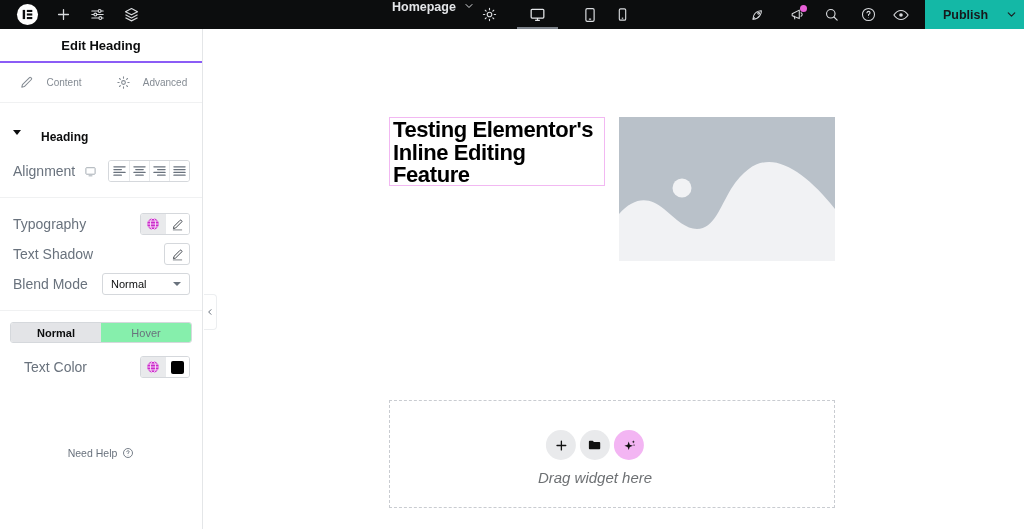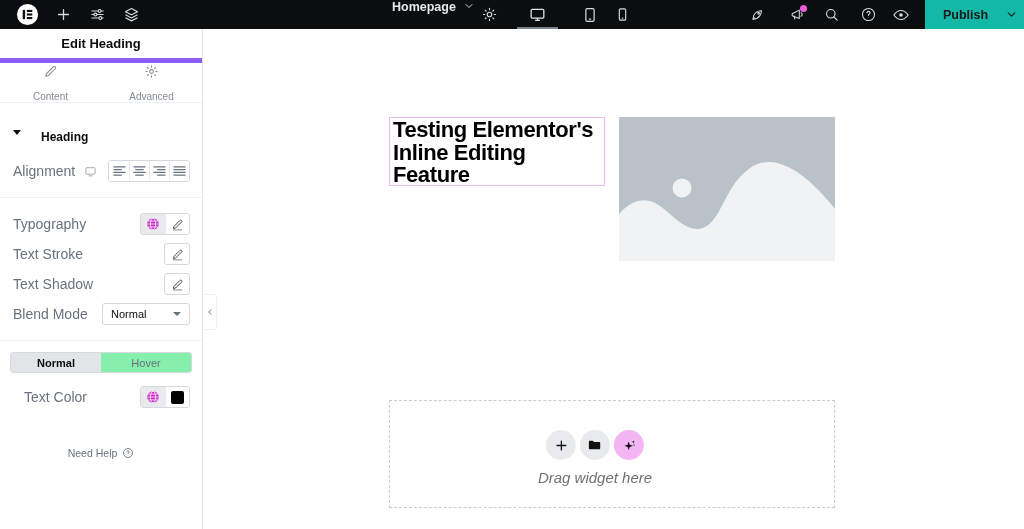--- a/index.html
+++ b/index.html
@@ -30,24 +30,24 @@
   .tb-eye { left:888px; width:26px; }
   .publish-btn { position:absolute; left:925px; top:0; width:99px; height:29px; background:#14b8a6;
                  display:flex; align-items:center; cursor:pointer; }
   .publish-btn .lbl { flex:1; text-align:center; font-size:12.5px; font-weight:700; color:#17191c; padding-left:8px; }
   .publish-btn .car { width:26px; display:flex; align-items:center; justify-content:center; }
 
   
   .panel { position:absolute; left:0; top:29px; width:203px; height:500px; background:#fff;
            border-right:1px solid #e4e6e8; z-index:20; }
   .panel-header { height:34px; display:flex; align-items:center; justify-content:center;
-                  border-bottom:5px solid #8b5cf6; }
+                  border-bottom:2px solid #8b5cf6; }
   .panel-header span { font-size:13px; font-weight:700; color:#0c0d0e; }
   .panel-tabs { display:flex; height:40px; border-bottom:1px solid #f0f1f2; }
-  .ptab { flex:1; display:flex; flex-direction:column; align-items:center; justify-content:center; gap:12px;
+  .ptab { flex:1; display:flex; flex-direction:row; align-items:center; justify-content:center; gap:12px;
           cursor:pointer; position:relative; }
   .ptab .tlabel { font-size:10px; color:#848b93; }
   .ptab.active .tlabel { color:#0c0d0e; }
   .ptab.active::after { content:""; position:absolute; left:4px; right:4px; bottom:-1px; height:2px; background:#0c0d0e; }
 
   .section-title { margin:27px 0 0 13px; display:flex; align-items:flex-start; gap:20px; cursor:pointer; }
   .section-title .caret { width:0; height:0; border-left:4px solid transparent; border-right:4px solid transparent;
                           border-top:5px solid #0c0d0e; }
   .section-title span { font-size:12px; font-weight:700; color:#0c0d0e; }
 
@@ -305,31 +305,20 @@
         </span>
         <span class="btn-cell cell-edit">
           <svg width="13" height="13" viewBox="0 0 24 24" fill="none" stroke="#3f444b" stroke-width="1.8" stroke-linejoin="round">
             <path d="M4.5 19.5l1-4L16.8 4.2a1.5 1.5 0 012.1 0l.9.9a1.5 1.5 0 010 2.1L8.5 18.5l-4 1z"></path>
             <path d="M3.5 22h17" stroke-width="1.2"></path>
           </svg>
         </span>
       </span>
     </div>
 
-    <div class="row">
-      <span class="lab">
-          <span>Text Stroke</span>
-        </span>
-      <span class="single-edit">
-        <svg width="13" height="13" viewBox="0 0 24 24" fill="none" stroke="#3f444b" stroke-width="1.8" stroke-linejoin="round">
-          <path d="M4.5 19.5l1-4L16.8 4.2a1.5 1.5 0 012.1 0l.9.9a1.5 1.5 0 010 2.1L8.5 18.5l-4 1z"></path>
-          <path d="M3.5 22h17" stroke-width="1.2"></path>
-        </svg>
-      </span>
-    </div>
 
     <div class="row">
       <span class="lab">
           <span>Text Shadow</span>
         </span>
       <span class="single-edit">
         <svg width="13" height="13" viewBox="0 0 24 24" fill="none" stroke="#3f444b" stroke-width="1.8" stroke-linejoin="round">
           <path d="M4.5 19.5l1-4L16.8 4.2a1.5 1.5 0 012.1 0l.9.9a1.5 1.5 0 010 2.1L8.5 18.5l-4 1z"></path>
           <path d="M3.5 22h17" stroke-width="1.2"></path>
         </svg>

